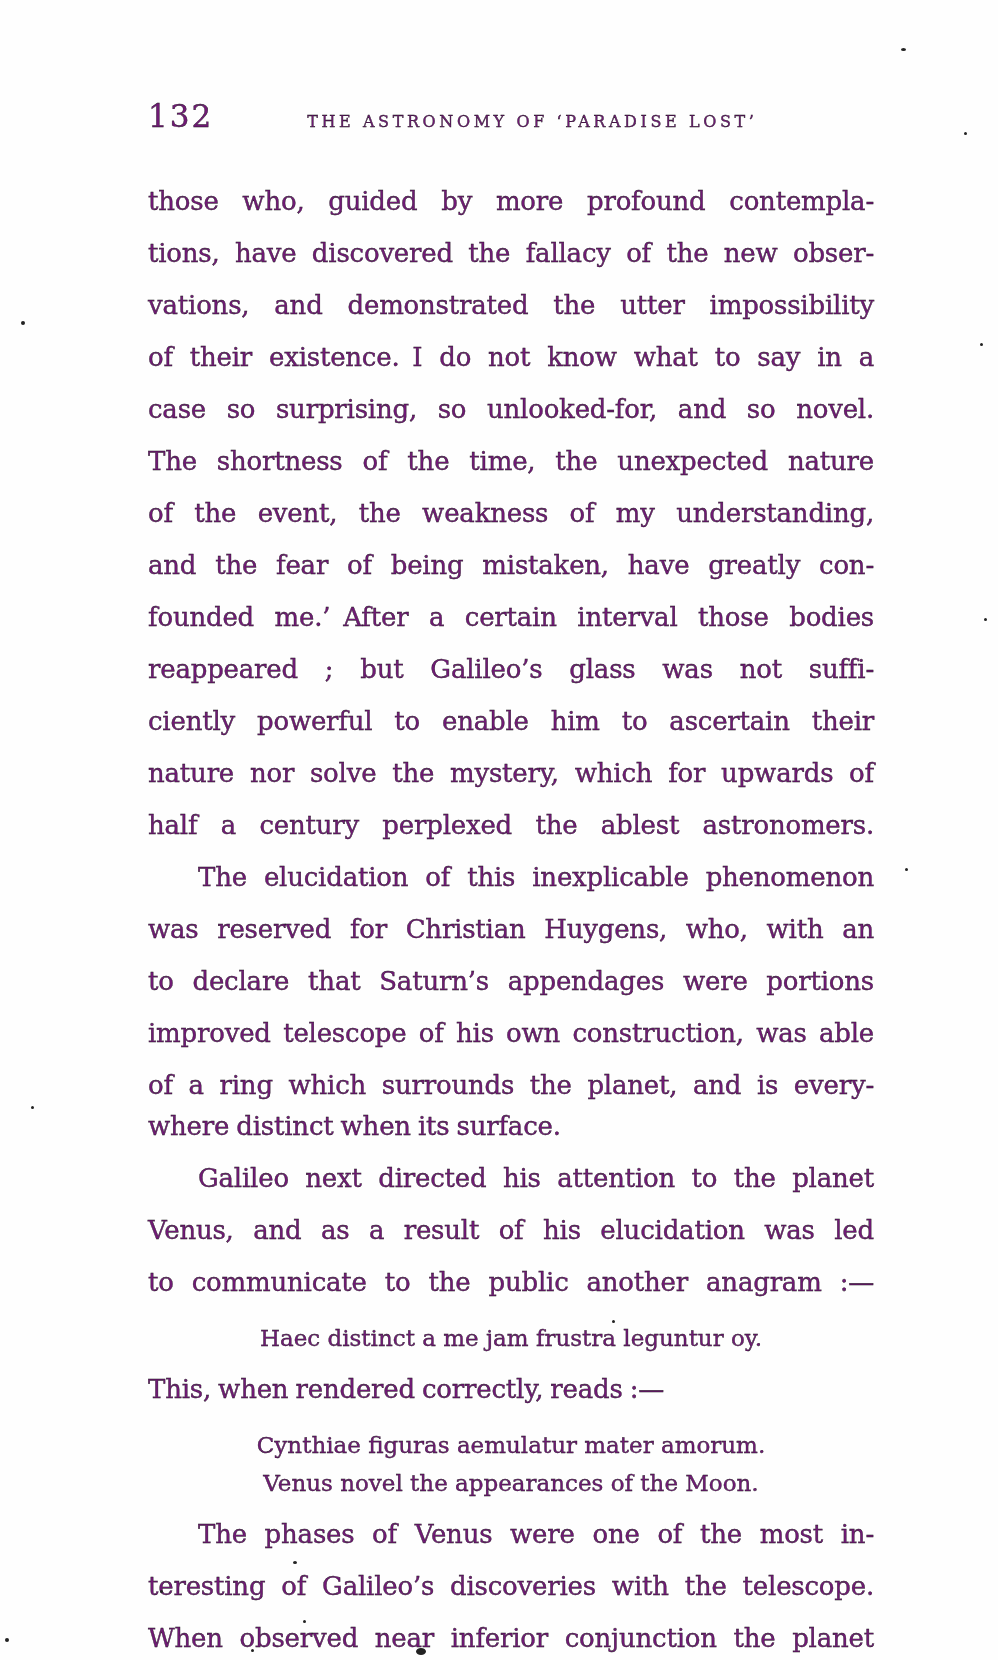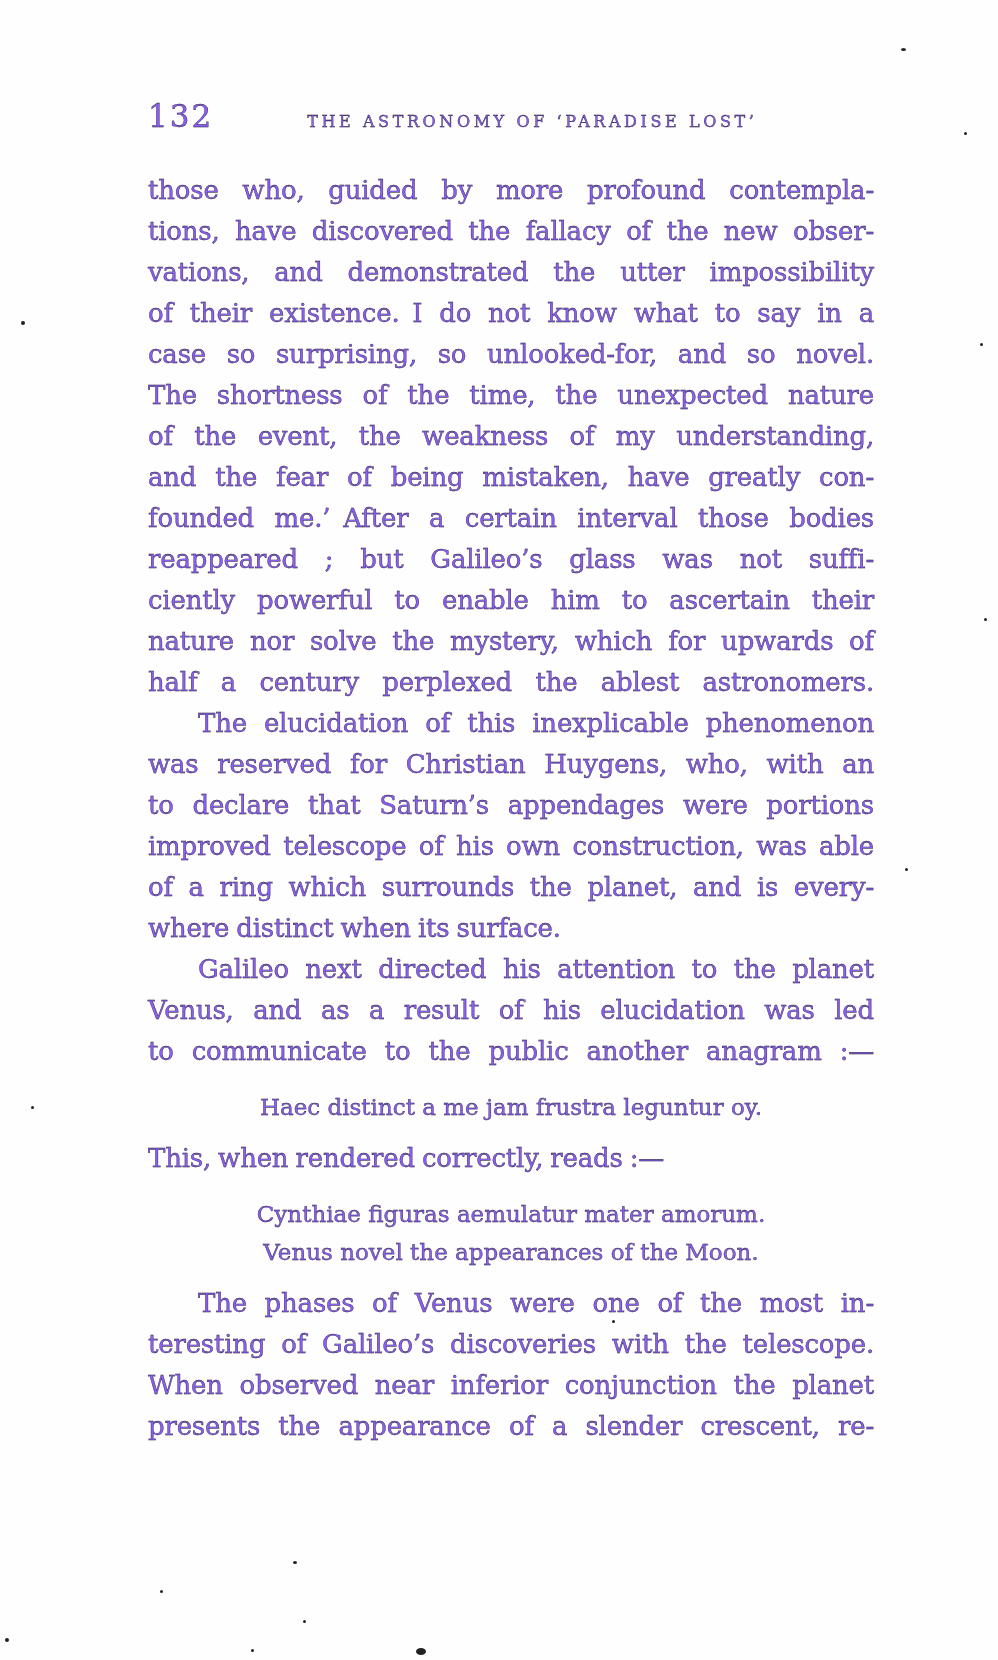--- a/index.html
+++ b/index.html
@@ -1,21 +1,21 @@
 <!DOCTYPE html>
 <html><head>
 <meta charset="utf-8">
 <style>
   html, body { margin: 0; padding: 0; background: #e8e8e8; }
   .page {
     position: relative;
     width: 998px;
     height: 1660px;
     background: #fefefe;
-    color: #8b5cf6;
+    color: #701a75;
     font-family: "DejaVu Serif", "Liberation Serif", serif;
     overflow: hidden;
     -webkit-text-stroke: 0.35px #151515;
   }
   
   .header {
     position: absolute;
     top: 98px; left: 148px; width: 726px;
     display: flex;
     align-items: baseline;
@@ -37,20 +37,21 @@
     top: 170px; left: 148px; width: 726px;
     font-size: 26px;
     line-height: 41px;
     letter-spacing: -0.2px;
     word-spacing: -1px;
   }
   .line { white-space: nowrap; }
   .line.j {
     text-align: justify;
     text-align-last: justify;
+    margin-top: 11px;
   }
   .line.indent { text-indent: 50px; }
   .block-para  { margin: 0; }
   .block-plain { margin: 2px 0 0 0; }
   .block-latin {
     margin: 16px 0 12px 0;
     text-align: center;
     font-size: 23px;
     line-height: 38px;
     letter-spacing: 0;

